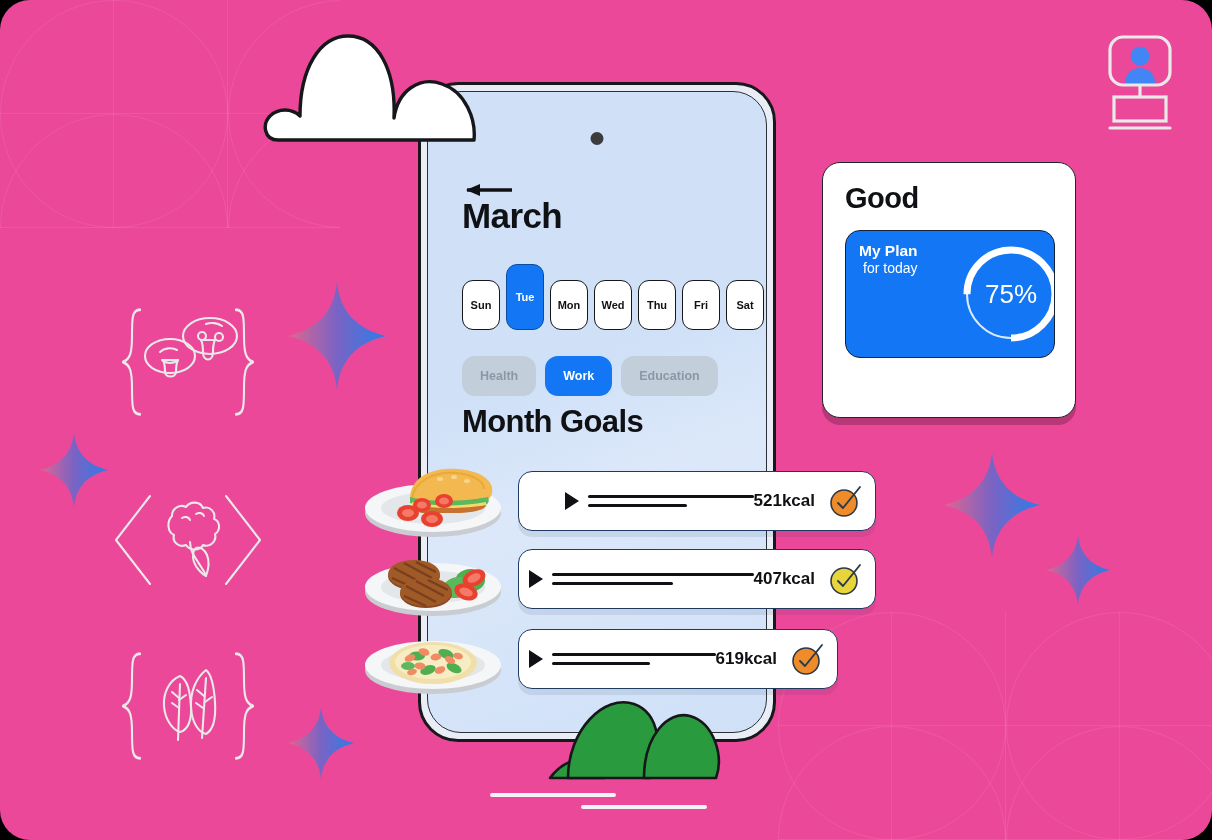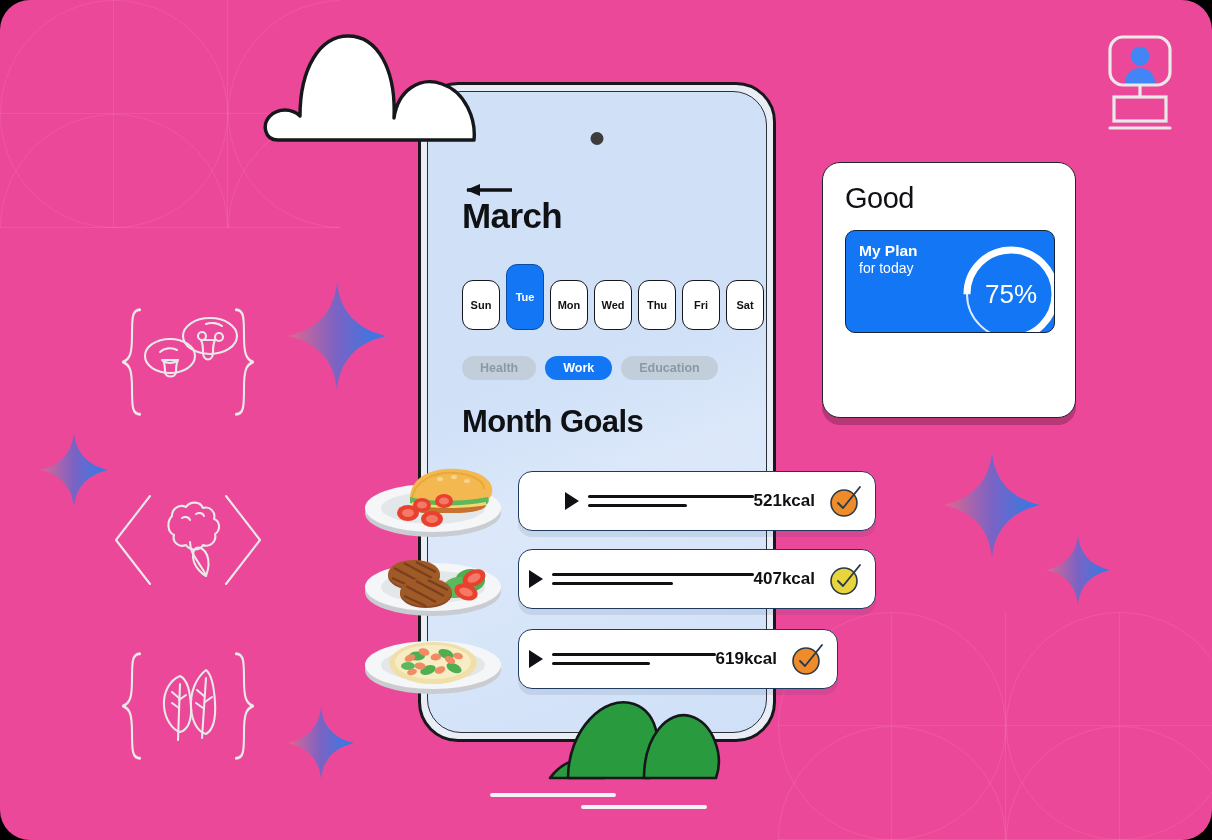--- a/index.html
+++ b/index.html
@@ -43,21 +43,21 @@
   .month-title{position:absolute;left:34px;top:104px;font-size:35px;font-weight:700;
     color:#101114;letter-spacing:-.6px;}
 
   .days-row{position:absolute;left:34px;top:172px;display:flex;align-items:flex-end;gap:6px;}
   .day-pill{width:38px;height:50px;border-radius:11px;background:#ffffff;
     border:1.6px solid #15171b;display:flex;align-items:center;justify-content:center;
     font-size:11px;font-weight:700;color:#101114;box-sizing:border-box;}
   .day-pill.active{height:66px;background:#1377f5;color:#fff;border-color:#0b4da3;}
 
   .tabs-row{position:absolute;left:34px;top:264px;display:flex;gap:9px;align-items:center;}
-  .tab-pill{height:24px;border-radius:13px;background:#c3cedb;color:#8b98a6;
+  .tab-pill{height:40px;border-radius:13px;background:#c3cedb;color:#8b98a6;
     font-size:12.5px;font-weight:700;display:flex;align-items:center;justify-content:center;
     padding:0 18px;box-sizing:border-box;text-align:center;}
   .tab-pill.active{background:#1377f5;color:#fff;}
 
   .goals-title{position:absolute;left:34px;top:312px;font-size:31px;font-weight:700;
     color:#101114;letter-spacing:-.6px;}
 
   
   .goal-row{position:absolute;height:60px;background:#fff;border-radius:14px;
     border:1.5px solid #1e3a5f;box-sizing:border-box;display:flex;align-items:center;
@@ -70,23 +70,23 @@
   .goal-kcal{font-size:17px;font-weight:700;color:#101114;margin-right:14px;white-space:nowrap;}
   .goal-badge{width:34px;height:34px;margin-right:12px;flex:none;position:relative;}
 
   
   .plate{position:absolute;}
 
   
   .card{position:absolute;left:822px;top:162px;width:254px;height:256px;
     background:#fff;border-radius:18px;border:1.5px solid #1e2430;box-sizing:border-box;
     padding:20px 22px;box-shadow:0 7px 0 rgba(0,0,0,.22);}
-  .card-title{font-size:29px;font-weight:400;color:#101114;line-height:1.07;letter-spacing:-.5px;}
-  .plan-box{position:relative;margin-top:16px;width:210px;height:103px;background:#1377f5;
-    border-radius:10px;border:1.5px solid #14223a;box-sizing:border-box;overflow:hidden;}
+  .card-title{font-size:29px;font-weight:700;color:#101114;line-height:1.07;letter-spacing:-.5px;}
+  .plan-box{position:relative;margin-top:16px;width:210px;height:128px;background:#1377f5;
+    border-radius:15px;border:1.5px solid #14223a;box-sizing:border-box;overflow:hidden;text-align:right;}
   .plan-label{position:absolute;left:13px;top:11px;color:#fff;}
   .plan-label b{display:block;font-size:15.5px;font-weight:700;line-height:1.18;}
   .plan-label span{display:block;font-size:14px;font-weight:400;line-height:1.18;}
   .ring-wrap{position:absolute;right:-12px;top:8px;width:110px;height:110px;}
   .ring-pct{position:absolute;left:0;top:0;width:110px;height:110px;display:flex;
     align-items:center;justify-content:center;color:#fff;font-size:26px;font-weight:500;}
 
   
   .cloud{position:absolute;left:262px;top:28px;}
   .leaves{position:absolute;left:548px;top:690px;}

